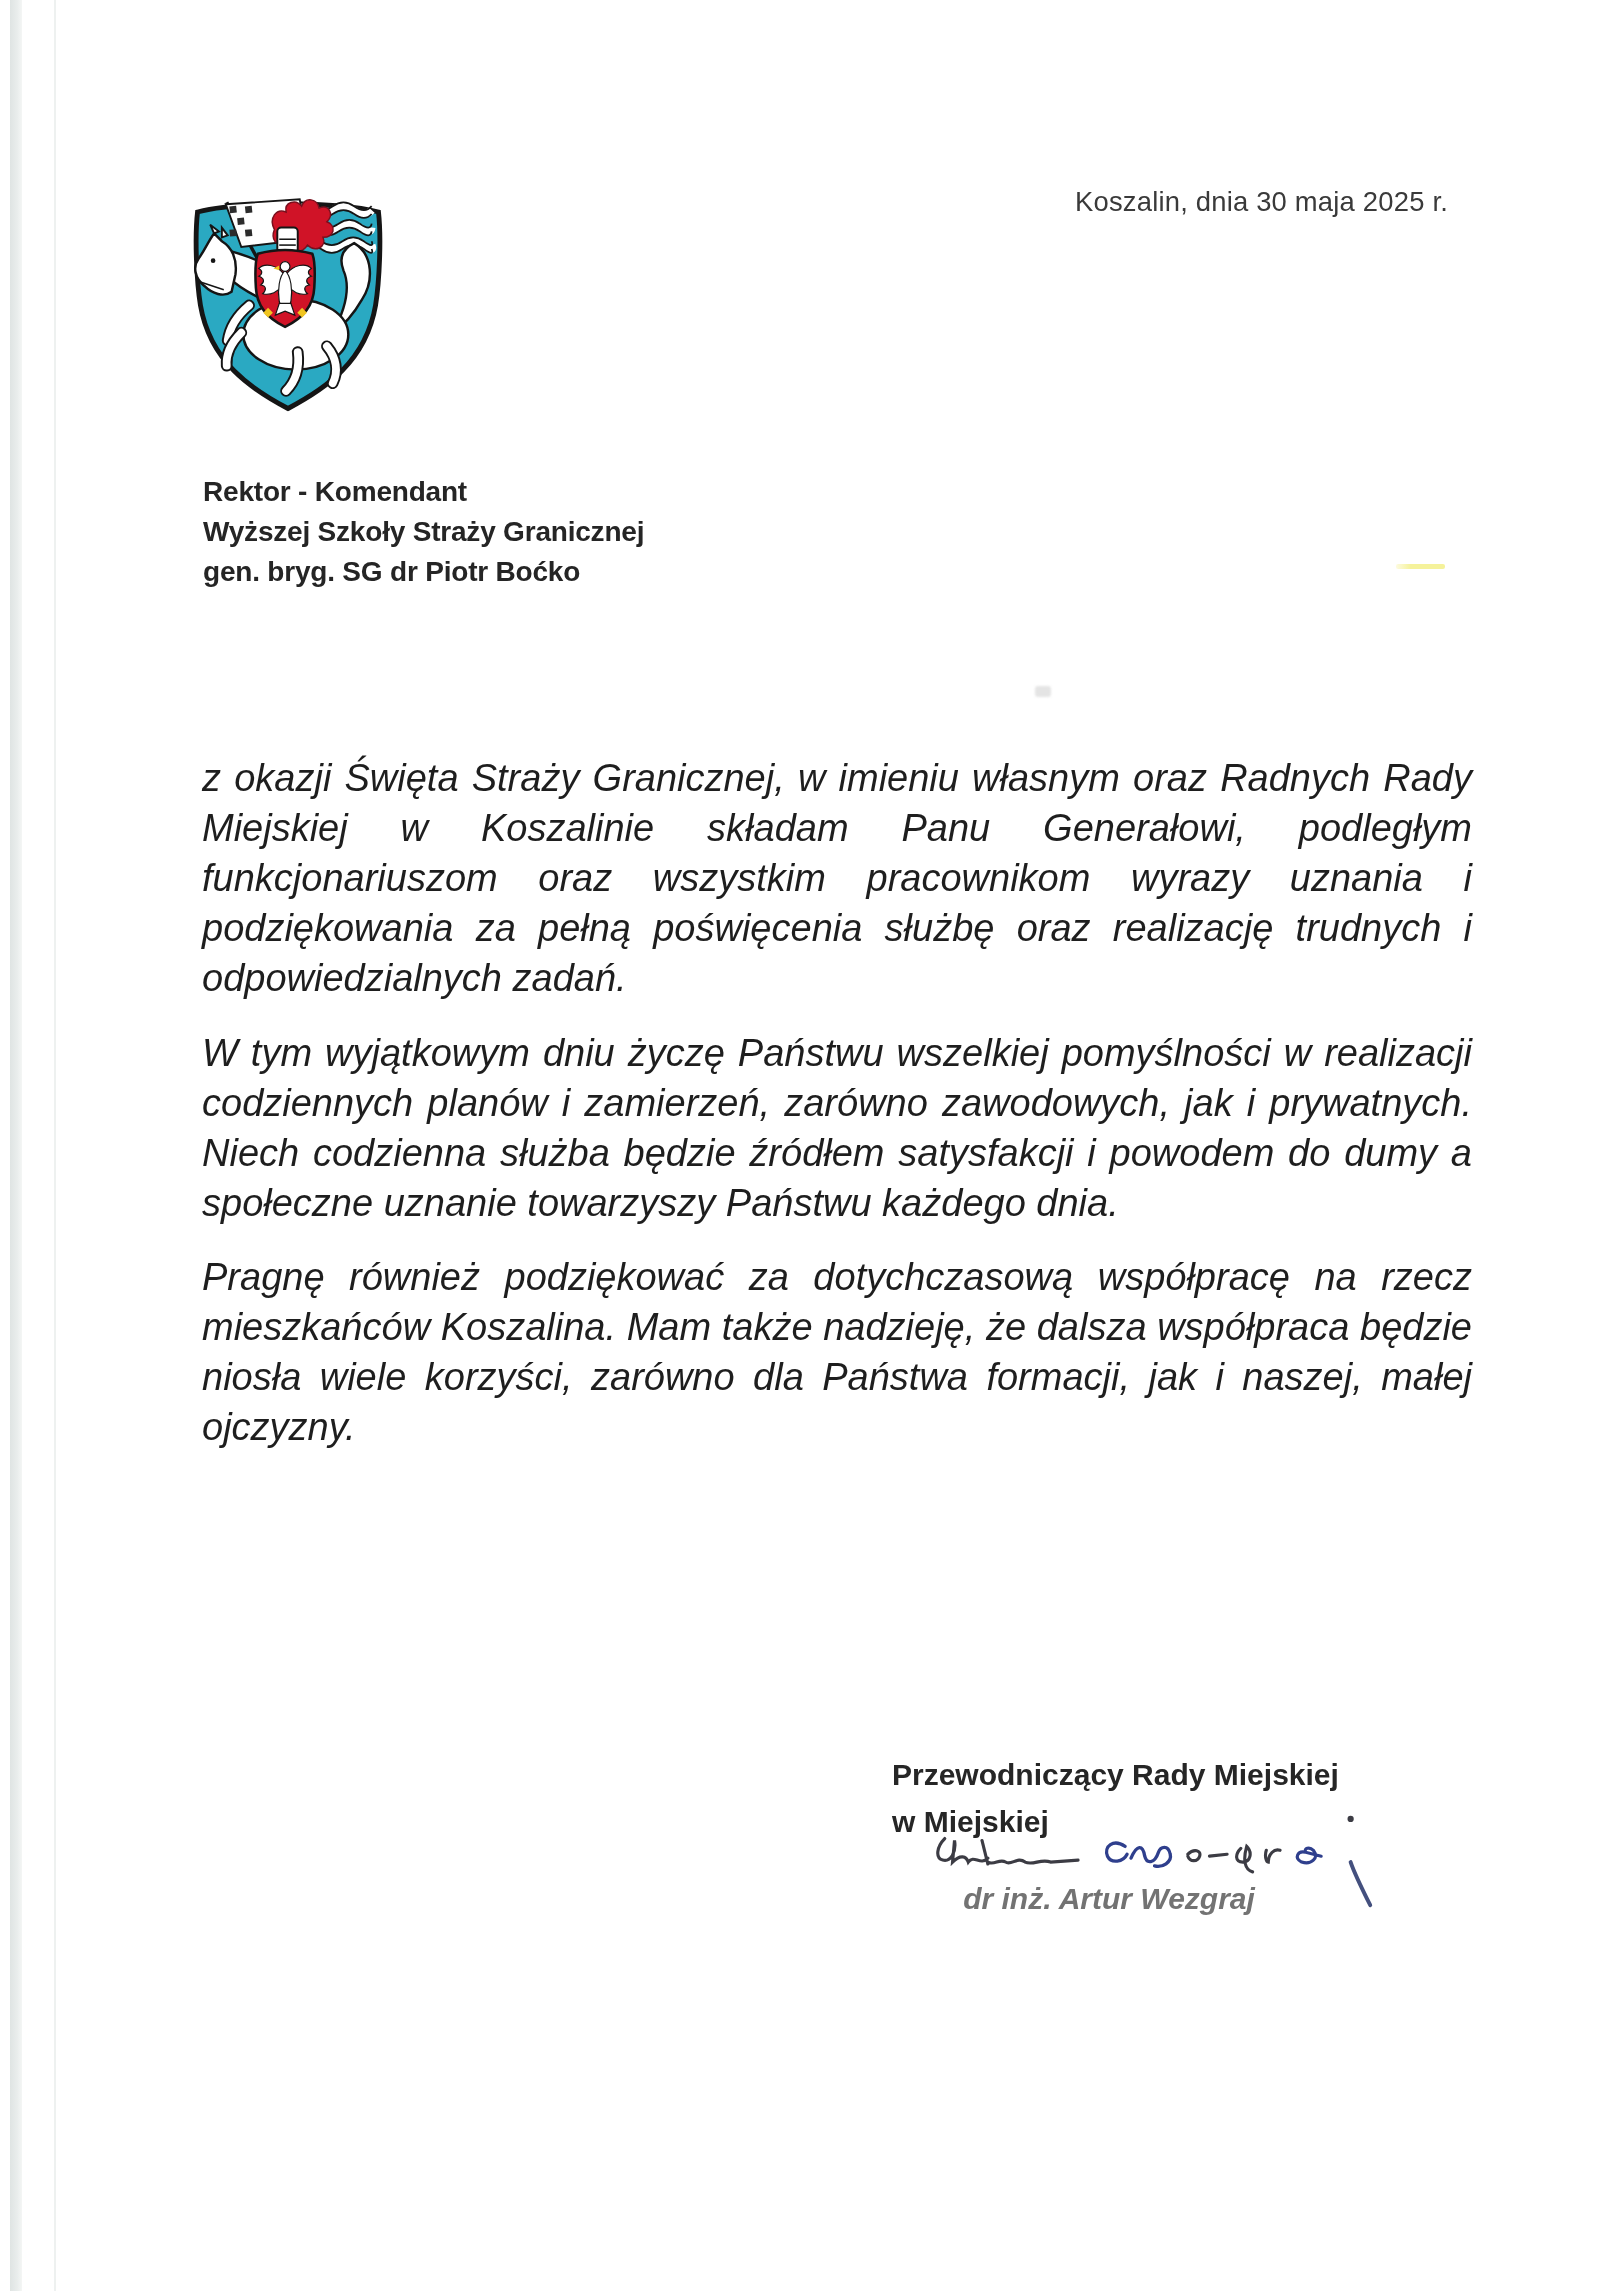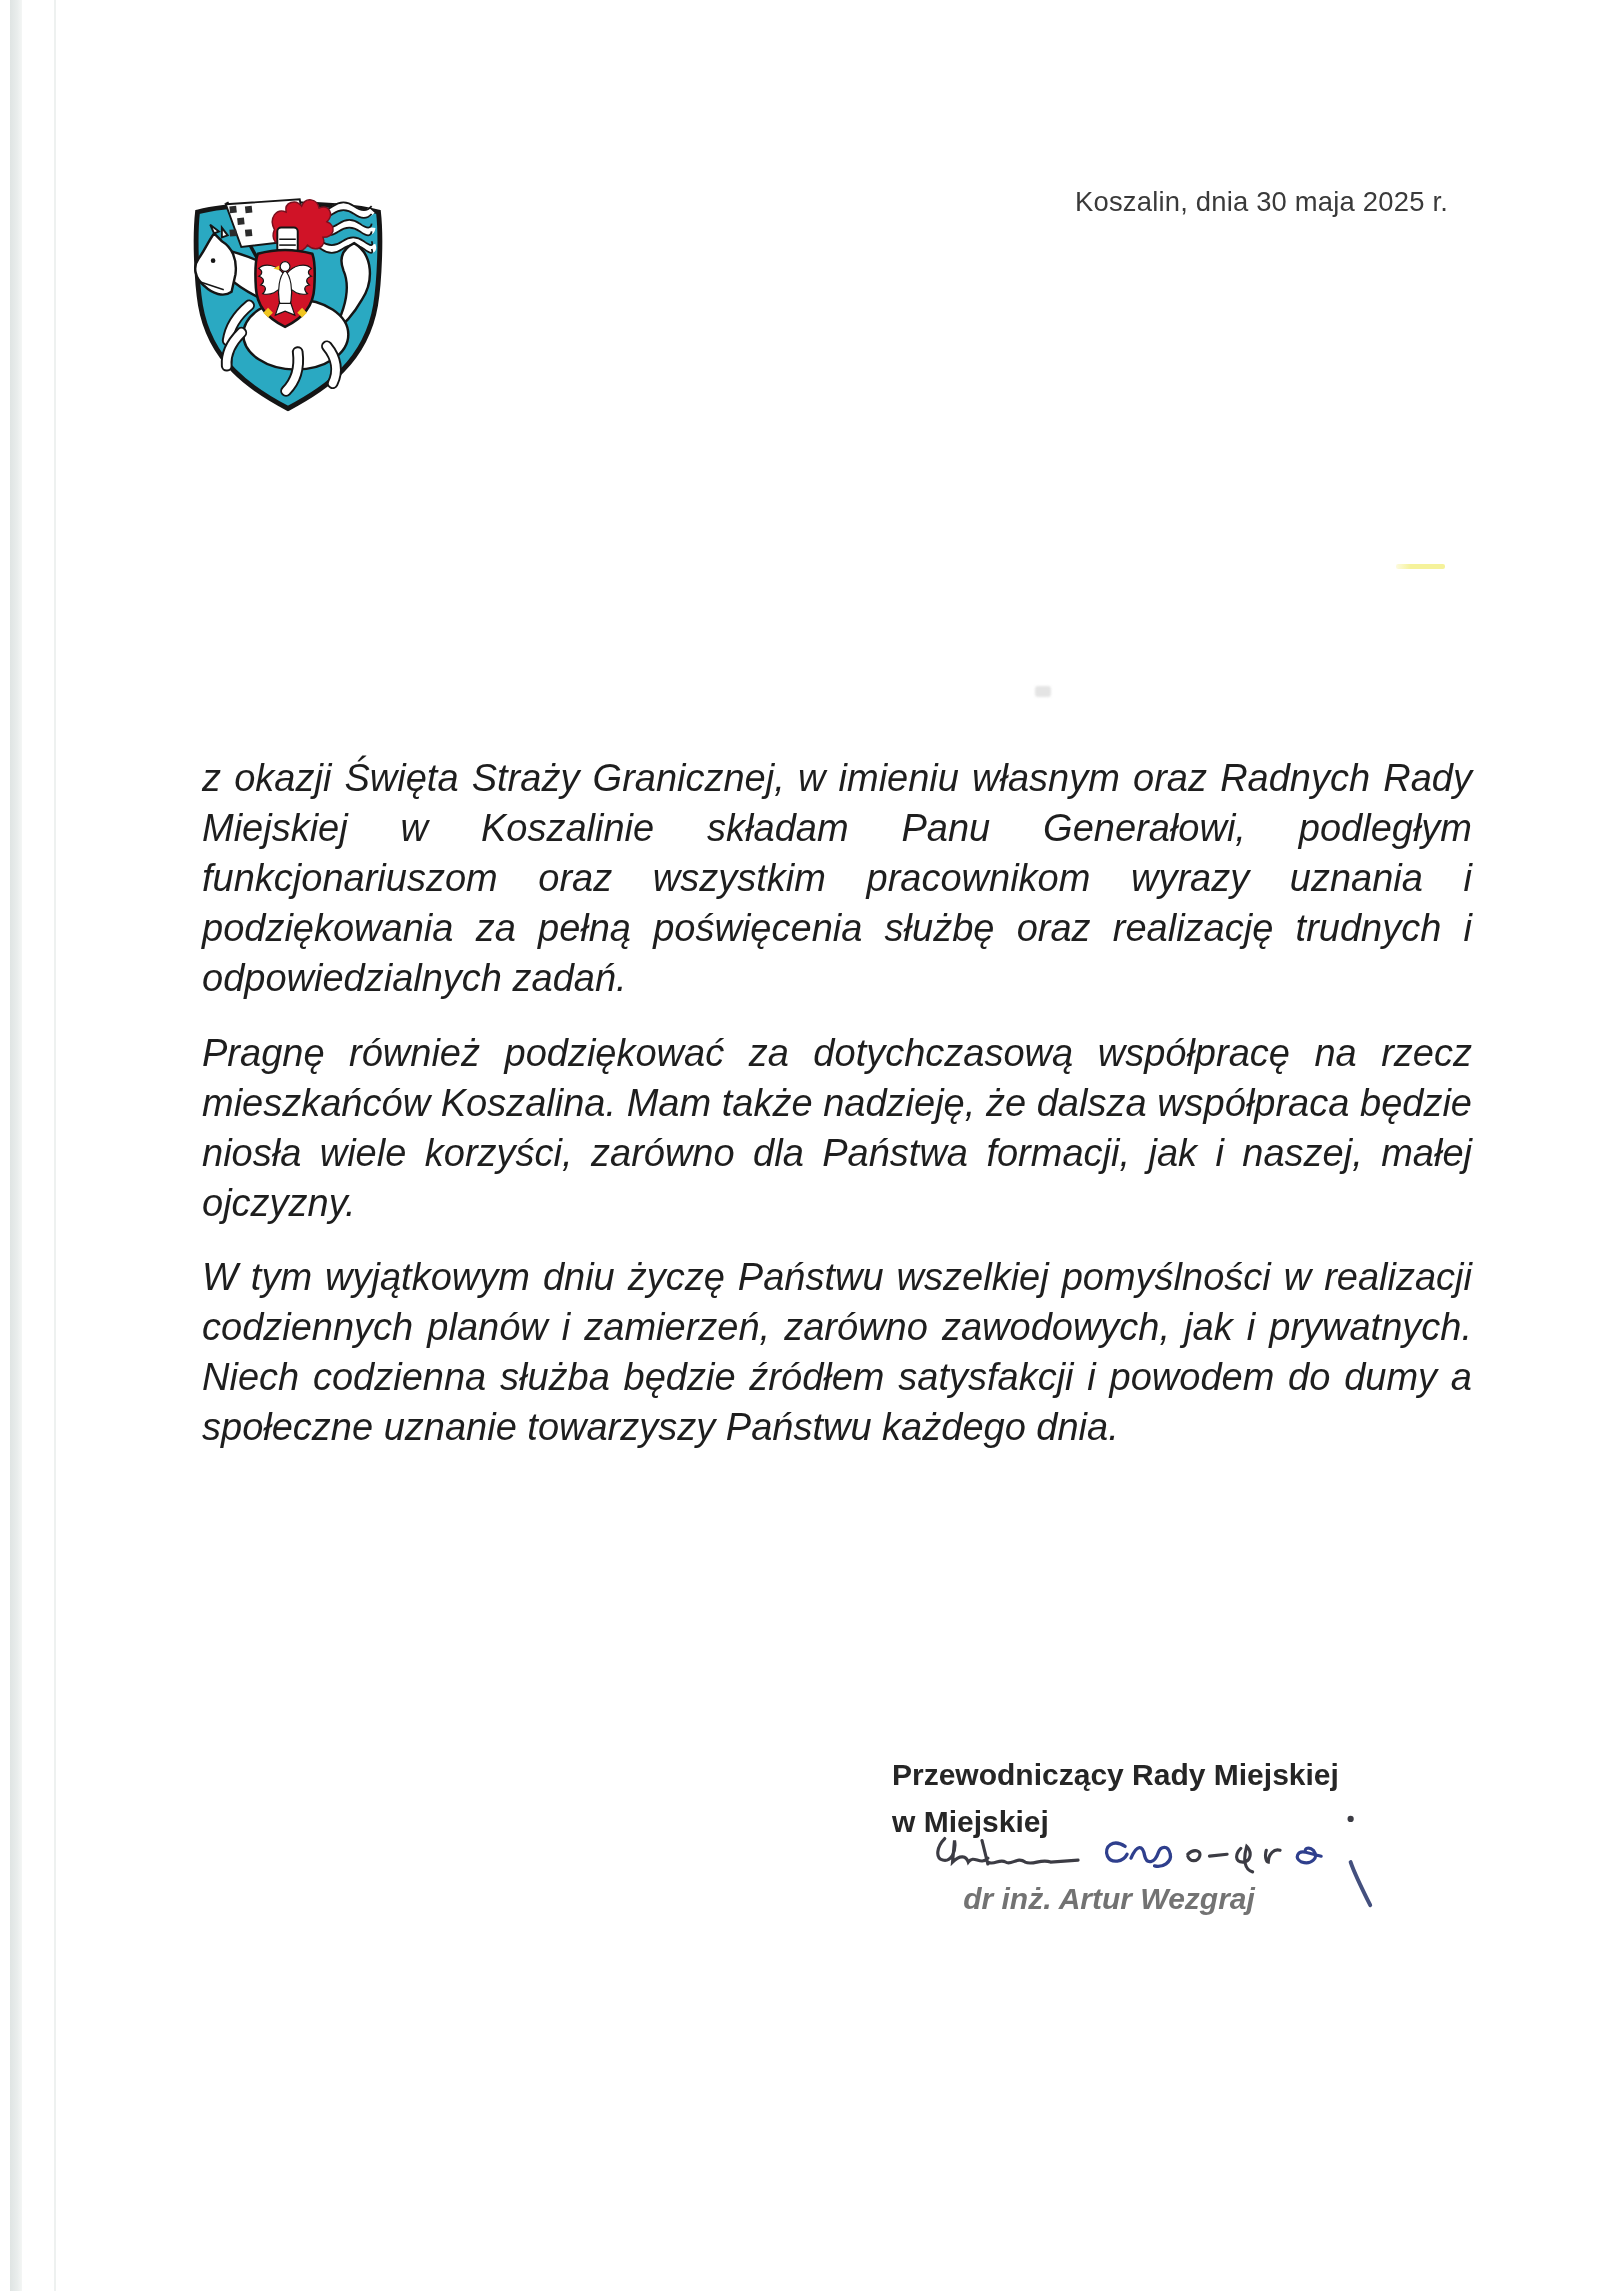--- a/index.html
+++ b/index.html
@@ -131,28 +131,33 @@
         <path d="M101 79 L95 82 L101 84 Z" fill="var(--crest_yellow,#F0C520)"></path>
         <path d="M101 118 L97 130 L107 126 L117 130 L113 118 Z" fill="#ffffff" stroke="#151515" stroke-width="1.2"></path>
         <rect x="86" y="124" width="7" height="7" fill="var(--crest_yellow,#F0C520)" transform="rotate(45 89.5 127.5)"></rect>
         <rect x="121" y="124" width="7" height="7" fill="var(--crest_yellow,#F0C520)" transform="rotate(45 124.5 127.5)"></rect>
       </g>
     </svg>
   </div>
 
   <div class="date-line">Koszalin, dnia 30 maja 2025 r.</div>
 
+  <div class="recipient">
+    <div>Rektor - Komendant</div>
+    <div>Wyższej Szkoły Straży Granicznej</div>
+    <div>gen. bryg. SG dr Piotr Boćko</div>
+  </div>
 
   <div class="yellow-mark"></div>
   <div class="smudge"></div>
 
   <div class="body-text">
     <p>z okazji Święta Straży Granicznej, w imieniu własnym oraz Radnych Rady Miejskiej w Koszalinie składam Panu Generałowi, podległym funkcjonariuszom oraz wszystkim pracownikom wyrazy uznania i podziękowania za pełną poświęcenia służbę oraz realizację trudnych i odpowiedzialnych zadań.</p>
+    <p>W tym wyjątkowym dniu życzę Państwu wszelkiej pomyślności w realizacji codziennych planów i zamierzeń, zarówno zawodowych, jak i prywatnych. Niech codzienna służba będzie źródłem satysfakcji i powodem do dumy a społeczne uznanie towarzyszy Państwu każdego dnia.</p>
     <p>Pragnę również podziękować za dotychczasową współpracę na rzecz mieszkańców Koszalina. Mam także nadzieję, że dalsza współpraca będzie niosła wiele korzyści, zarówno dla Państwa formacji, jak i naszej, małej ojczyzny.</p>
-    <p>W tym wyjątkowym dniu życzę Państwu wszelkiej pomyślności w realizacji codziennych planów i zamierzeń, zarówno zawodowych, jak i prywatnych. Niech codzienna służba będzie źródłem satysfakcji i powodem do dumy a społeczne uznanie towarzyszy Państwu każdego dnia.</p>
   </div>
 
   <div class="sig-title">
     <div>Przewodniczący Rady Miejskiej</div>
     <div>w Miejskiej</div>
   </div>
 
   <div class="sig-scribble">
     <svg viewBox="0 0 460 110" xmlns="http://www.w3.org/2000/svg">
 

